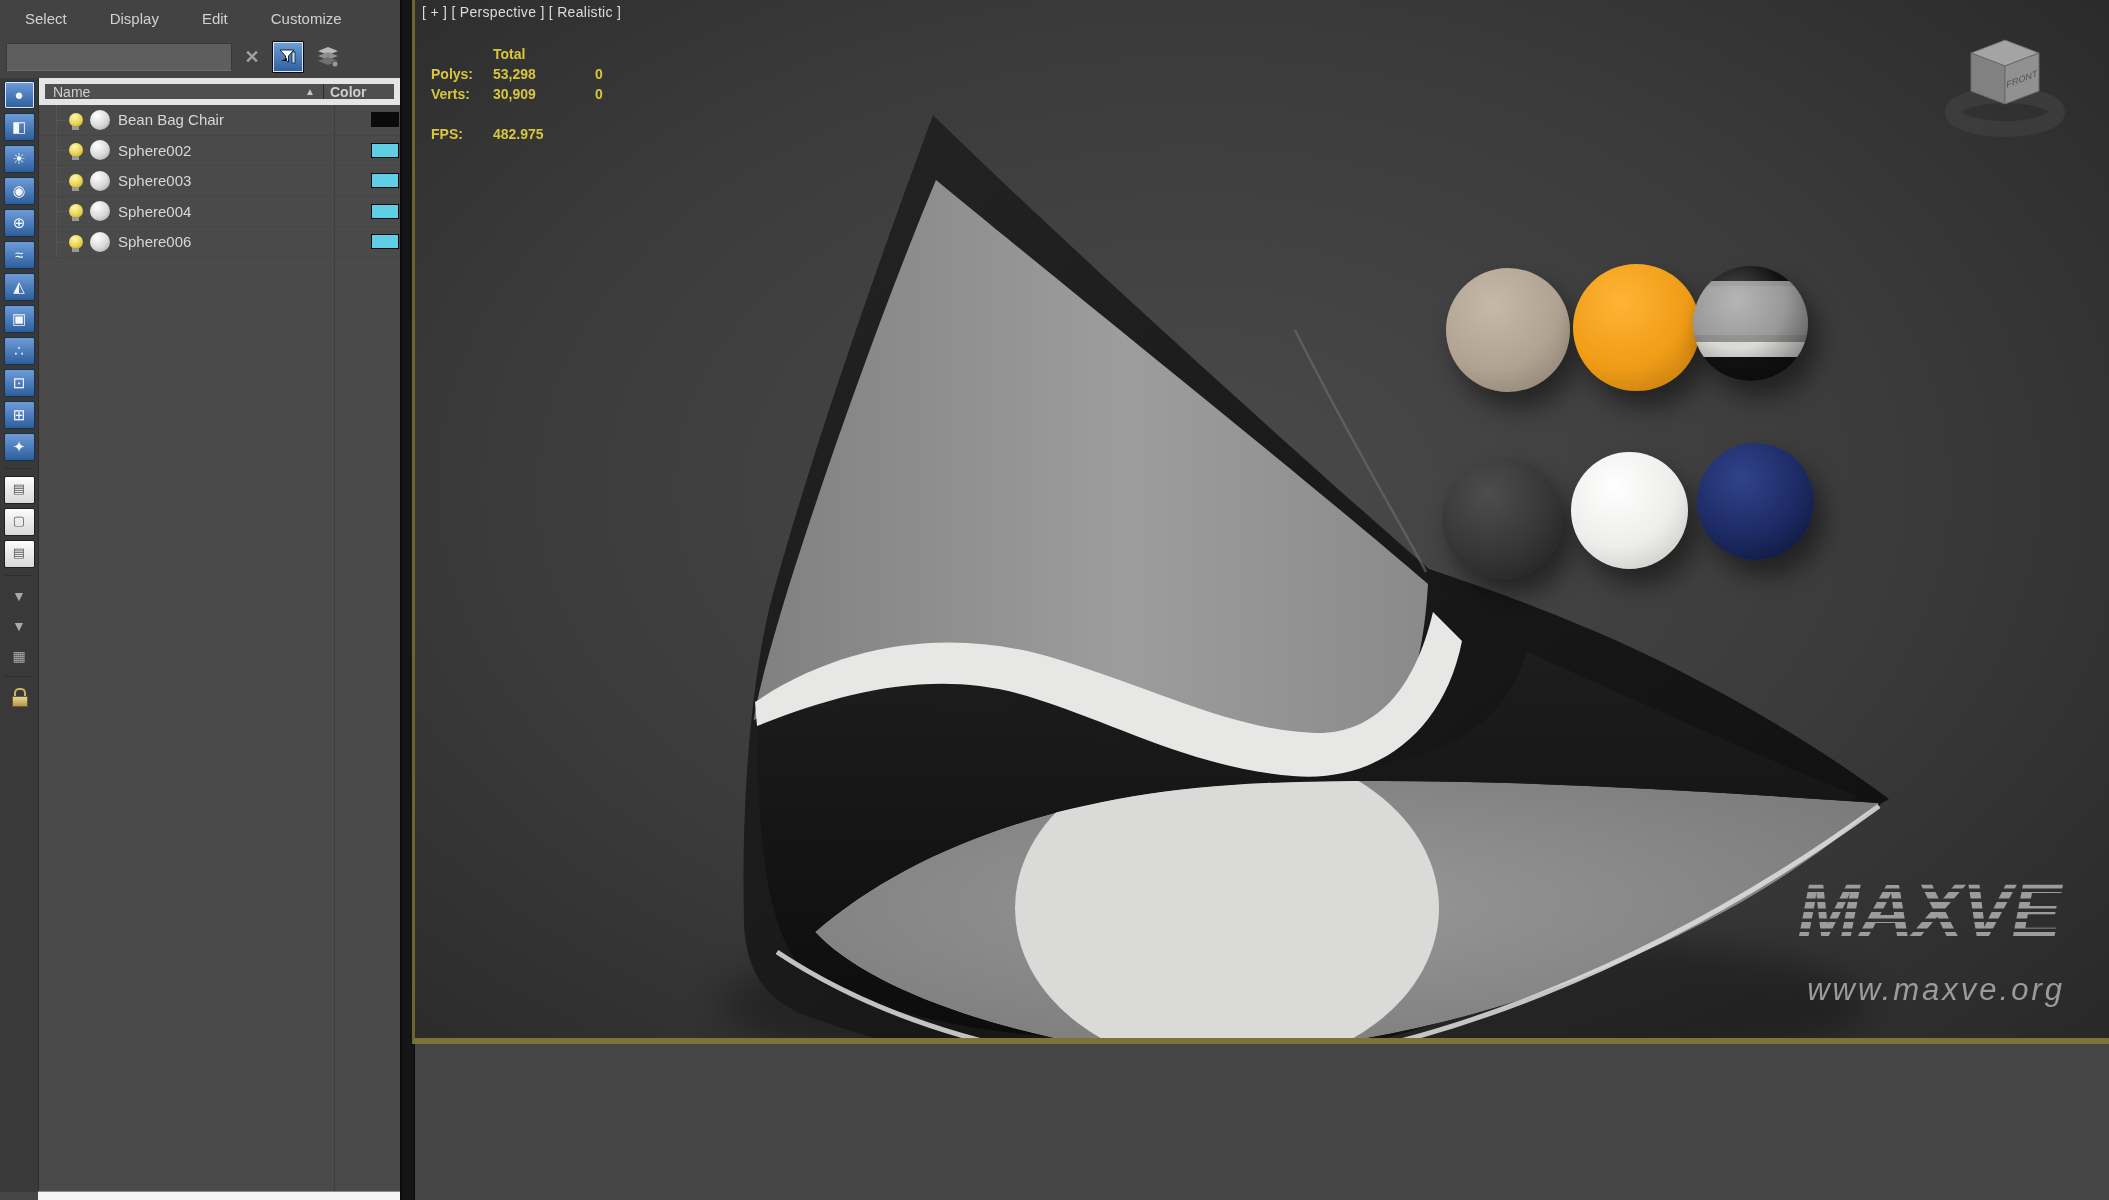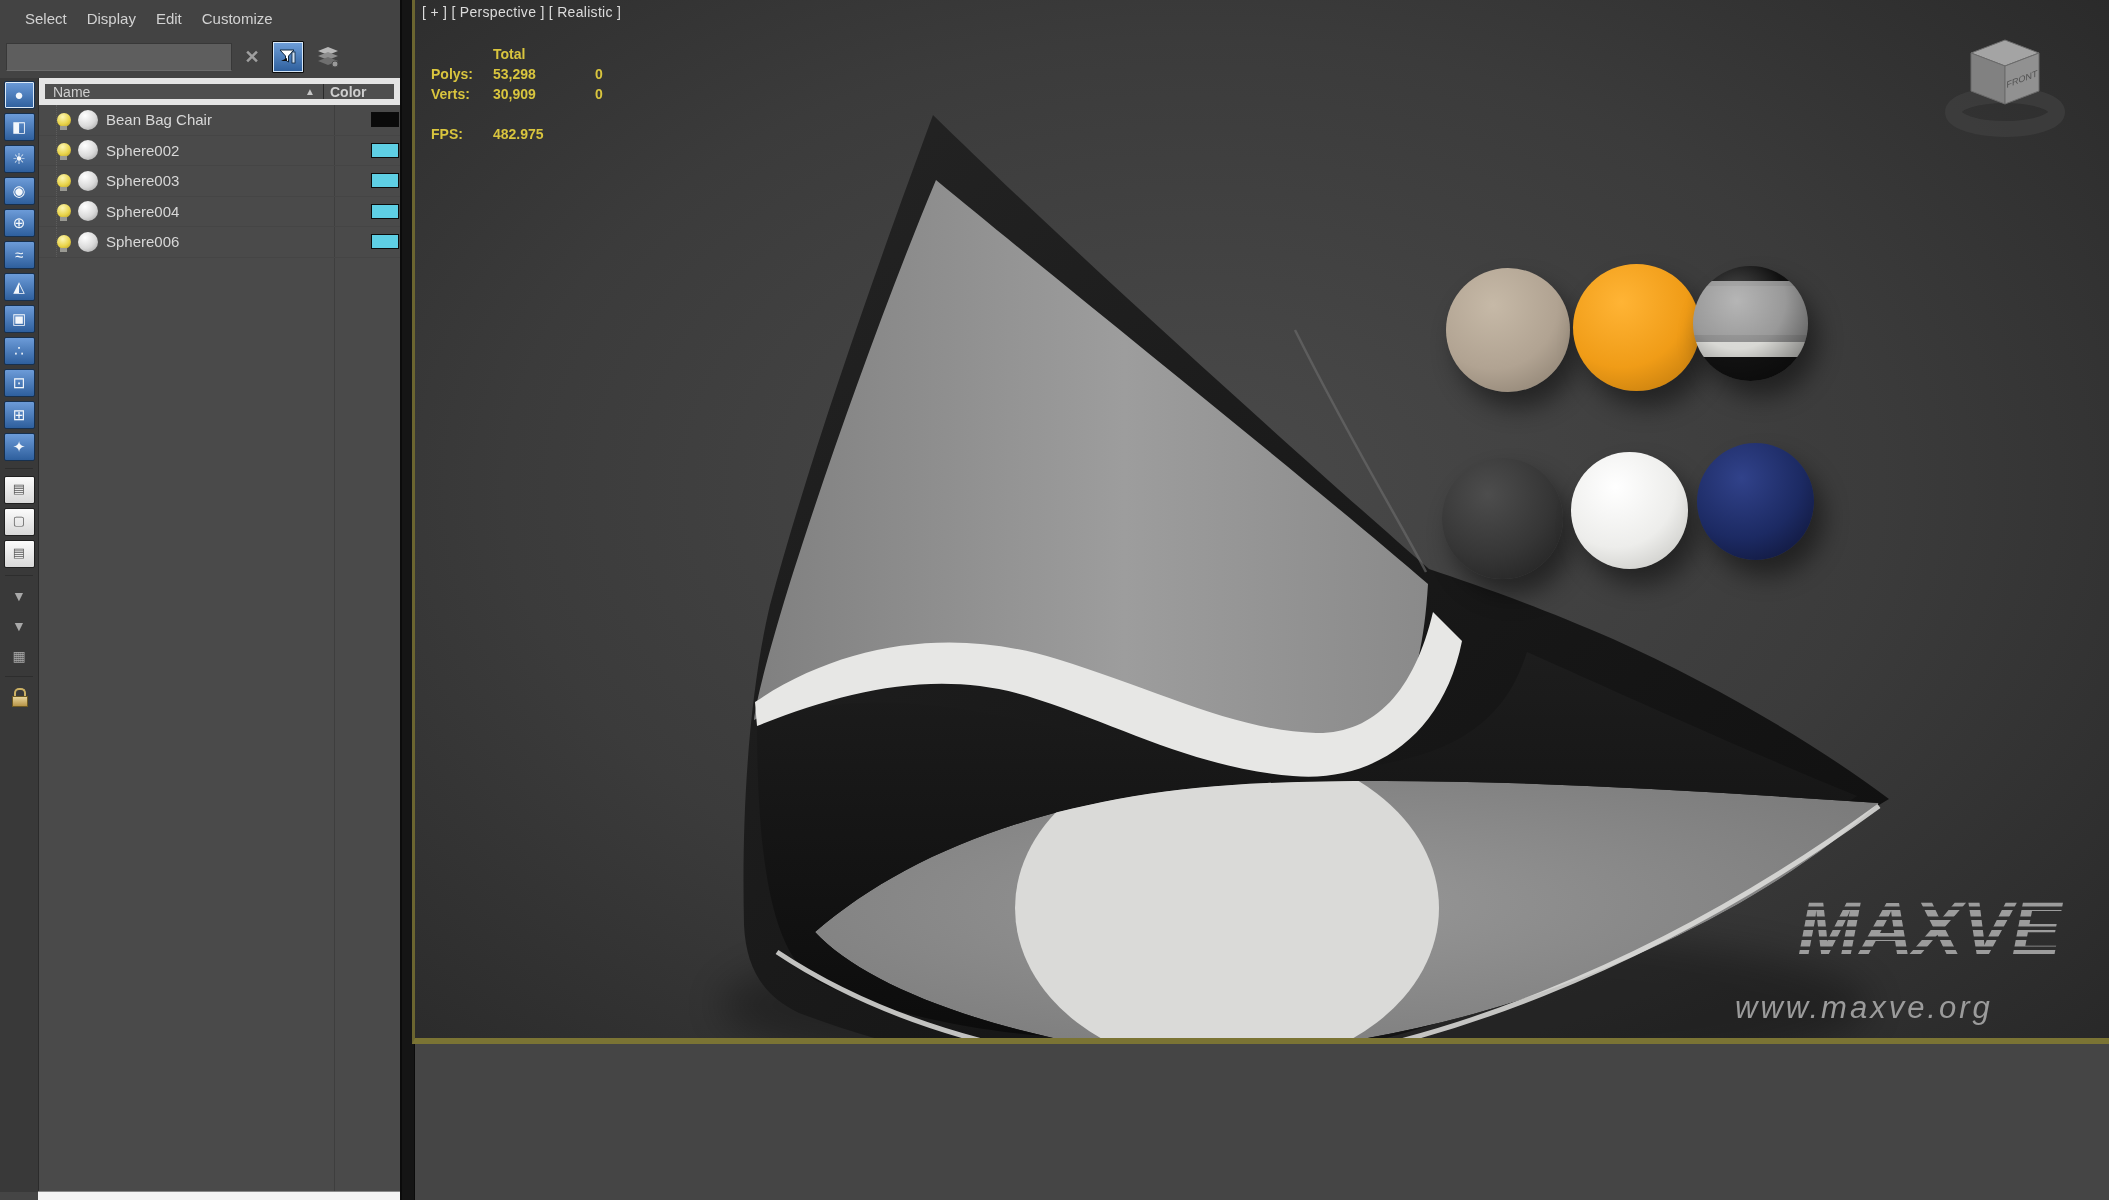--- a/index.html
+++ b/index.html
@@ -1,21 +1,21 @@
 <!DOCTYPE html>
 <html><head>
 <meta charset="utf-8">
 <style>
   html,body{margin:0;padding:0;background:#222;}
   #app{position:relative;width:2109px;height:1200px;overflow:hidden;
        font-family:"Liberation Sans",sans-serif;background:#454545;-webkit-font-smoothing:antialiased;}
 
   
   #explorer{position:absolute;left:0;top:0;width:400px;height:1200px;background:#454545;}
-  .menubar{height:36px;display:flex;align-items:center;gap:20px;padding-left:25px;
+  .menubar{height:36px;display:flex;align-items:center;gap:43px;padding-left:25px;
            font-size:15px;color:#d2d2d2;background:#434343;}
   .menubar span{cursor:default;}
   .searchrow{height:42px;display:flex;align-items:center;gap:9px;padding:0 6px;background:#434343;}
   .searchrow input{width:212px;height:26px;background:#5e5e5e;border:1px solid #383838;
                    border-bottom-color:#6b6b6b;color:#e4e4e4;font-size:14px;padding:0 6px;outline:none;}
   .clearbtn{color:#9f9f9f;font-size:18px;font-weight:bold;width:22px;text-align:center;}
   .sqbtn{width:30px;height:30px;display:flex;align-items:center;justify-content:center;border-radius:1px;}
   .filterbtn{background:linear-gradient(#6f9fd9,#2d5e9c);border:1px solid #0c0c0c;
              box-shadow:inset 0 0 0 1px #d5e6f6;}
   .layersbtn{background:transparent;border:none;}
@@ -39,21 +39,21 @@
   .list{flex:1;position:relative;background:#4a4a4a;border-left:1px solid #2b2b2b;}
   .colline{position:absolute;top:27px;bottom:0;left:295px;width:1px;background:#3e3e3e;}
   .lheader{height:27px;background:#4f4f4f;border:6px solid #e5e5e5;display:flex;align-items:center;
            font-size:14px;color:#cfcfcf;box-sizing:border-box;}
   .lheader .hname{margin-left:8px;}
   .lheader .sort{margin-left:auto;margin-right:8px;font-size:10px;color:#c6c6c6;}
   .lheader .hcolor{width:64px;border-left:1px solid #292929;align-self:stretch;
                    display:flex;align-items:center;padding-left:6px;font-weight:bold;}
   .rows{position:relative;}
   .row{height:29.5px;display:flex;align-items:center;position:relative;font-size:15px;
-       color:#d8d8d8;border-bottom:1px solid #454545;padding-left:18px;}
+       color:#d8d8d8;border-bottom:1px solid #454545;padding-left:30px;}
   .tree{position:absolute;left:17px;top:0;bottom:0;border-left:1px dotted #5c5c5c;width:10px;}
   .tree::after{content:"";position:absolute;left:0;top:50%;width:10px;border-top:1px dotted #5c5c5c;}
   .bulb{width:14px;height:14px;border-radius:50%;position:relative;flex:0 0 auto;
         background:radial-gradient(circle at 40% 28%,#fcf6b4,#e9d44b 55%,#b1951d);}
   .bulb::after{content:"";position:absolute;left:3px;bottom:-3px;width:7px;height:4px;background:#9a9a93;}
   .orb{width:20px;height:20px;border-radius:50%;margin-left:7px;flex:0 0 auto;
        background:radial-gradient(circle at 35% 28%,#ffffff,#d9d9d9 55%,#9b9b9b);}
   .rowlabel{margin-left:8px;}
   .swatch{position:absolute;right:1px;width:26px;height:13px;border:1px solid #0b0b0b;background:#5ecfe4;}
   #explorer .whitestrip{position:absolute;left:38px;right:-2px;bottom:0;height:8px;background:#f4f4f4;border-top:1px solid #888;}
@@ -80,21 +80,21 @@
      background:radial-gradient(circle at 38% 30%,#ffb435,#f09c17 55%,#c07a0c 92%);}
   .mat.striped{left:1278px;top:266px;width:115px;height:115px;
      background:radial-gradient(circle at 38% 30%,rgba(255,255,255,.28),rgba(0,0,0,0) 45%,rgba(0,0,0,.55) 95%),
        linear-gradient(180deg,#101010 0 13%,#8f8f8f 13% 17%,#999999 17% 60%,#8c8c8c 60% 66%,#d9d9d5 66% 79%,#131313 79% 100%);}
   .mat.charcoal{left:1027px;top:458px;width:121px;height:121px;
      background:radial-gradient(circle at 38% 30%,#4d4d4d,#363636 55%,#222222 92%);}
   .mat.white{left:1156px;top:452px;width:117px;height:117px;
      background:radial-gradient(circle at 38% 30%,#ffffff,#ededeb 55%,#c6c6c2 92%);}
   .mat.navy{left:1282px;top:443px;width:117px;height:117px;
      background:radial-gradient(circle at 38% 30%,#31428a,#1c2a63 55%,#0f1537 92%);}
-  .watermark{position:absolute;right:44px;bottom:12px;}
+  .watermark{position:absolute;right:44px;bottom:30px;text-align:right;}
   .wmurl{font-size:31px;font-style:italic;color:#9b9b9b;letter-spacing:3px;margin-top:16px;
          font-family:"Liberation Sans",sans-serif;}
 </style>
 </head>
 <body>
 
 <div id="app">
 
   <aside id="explorer">
     <div class="menubar">

